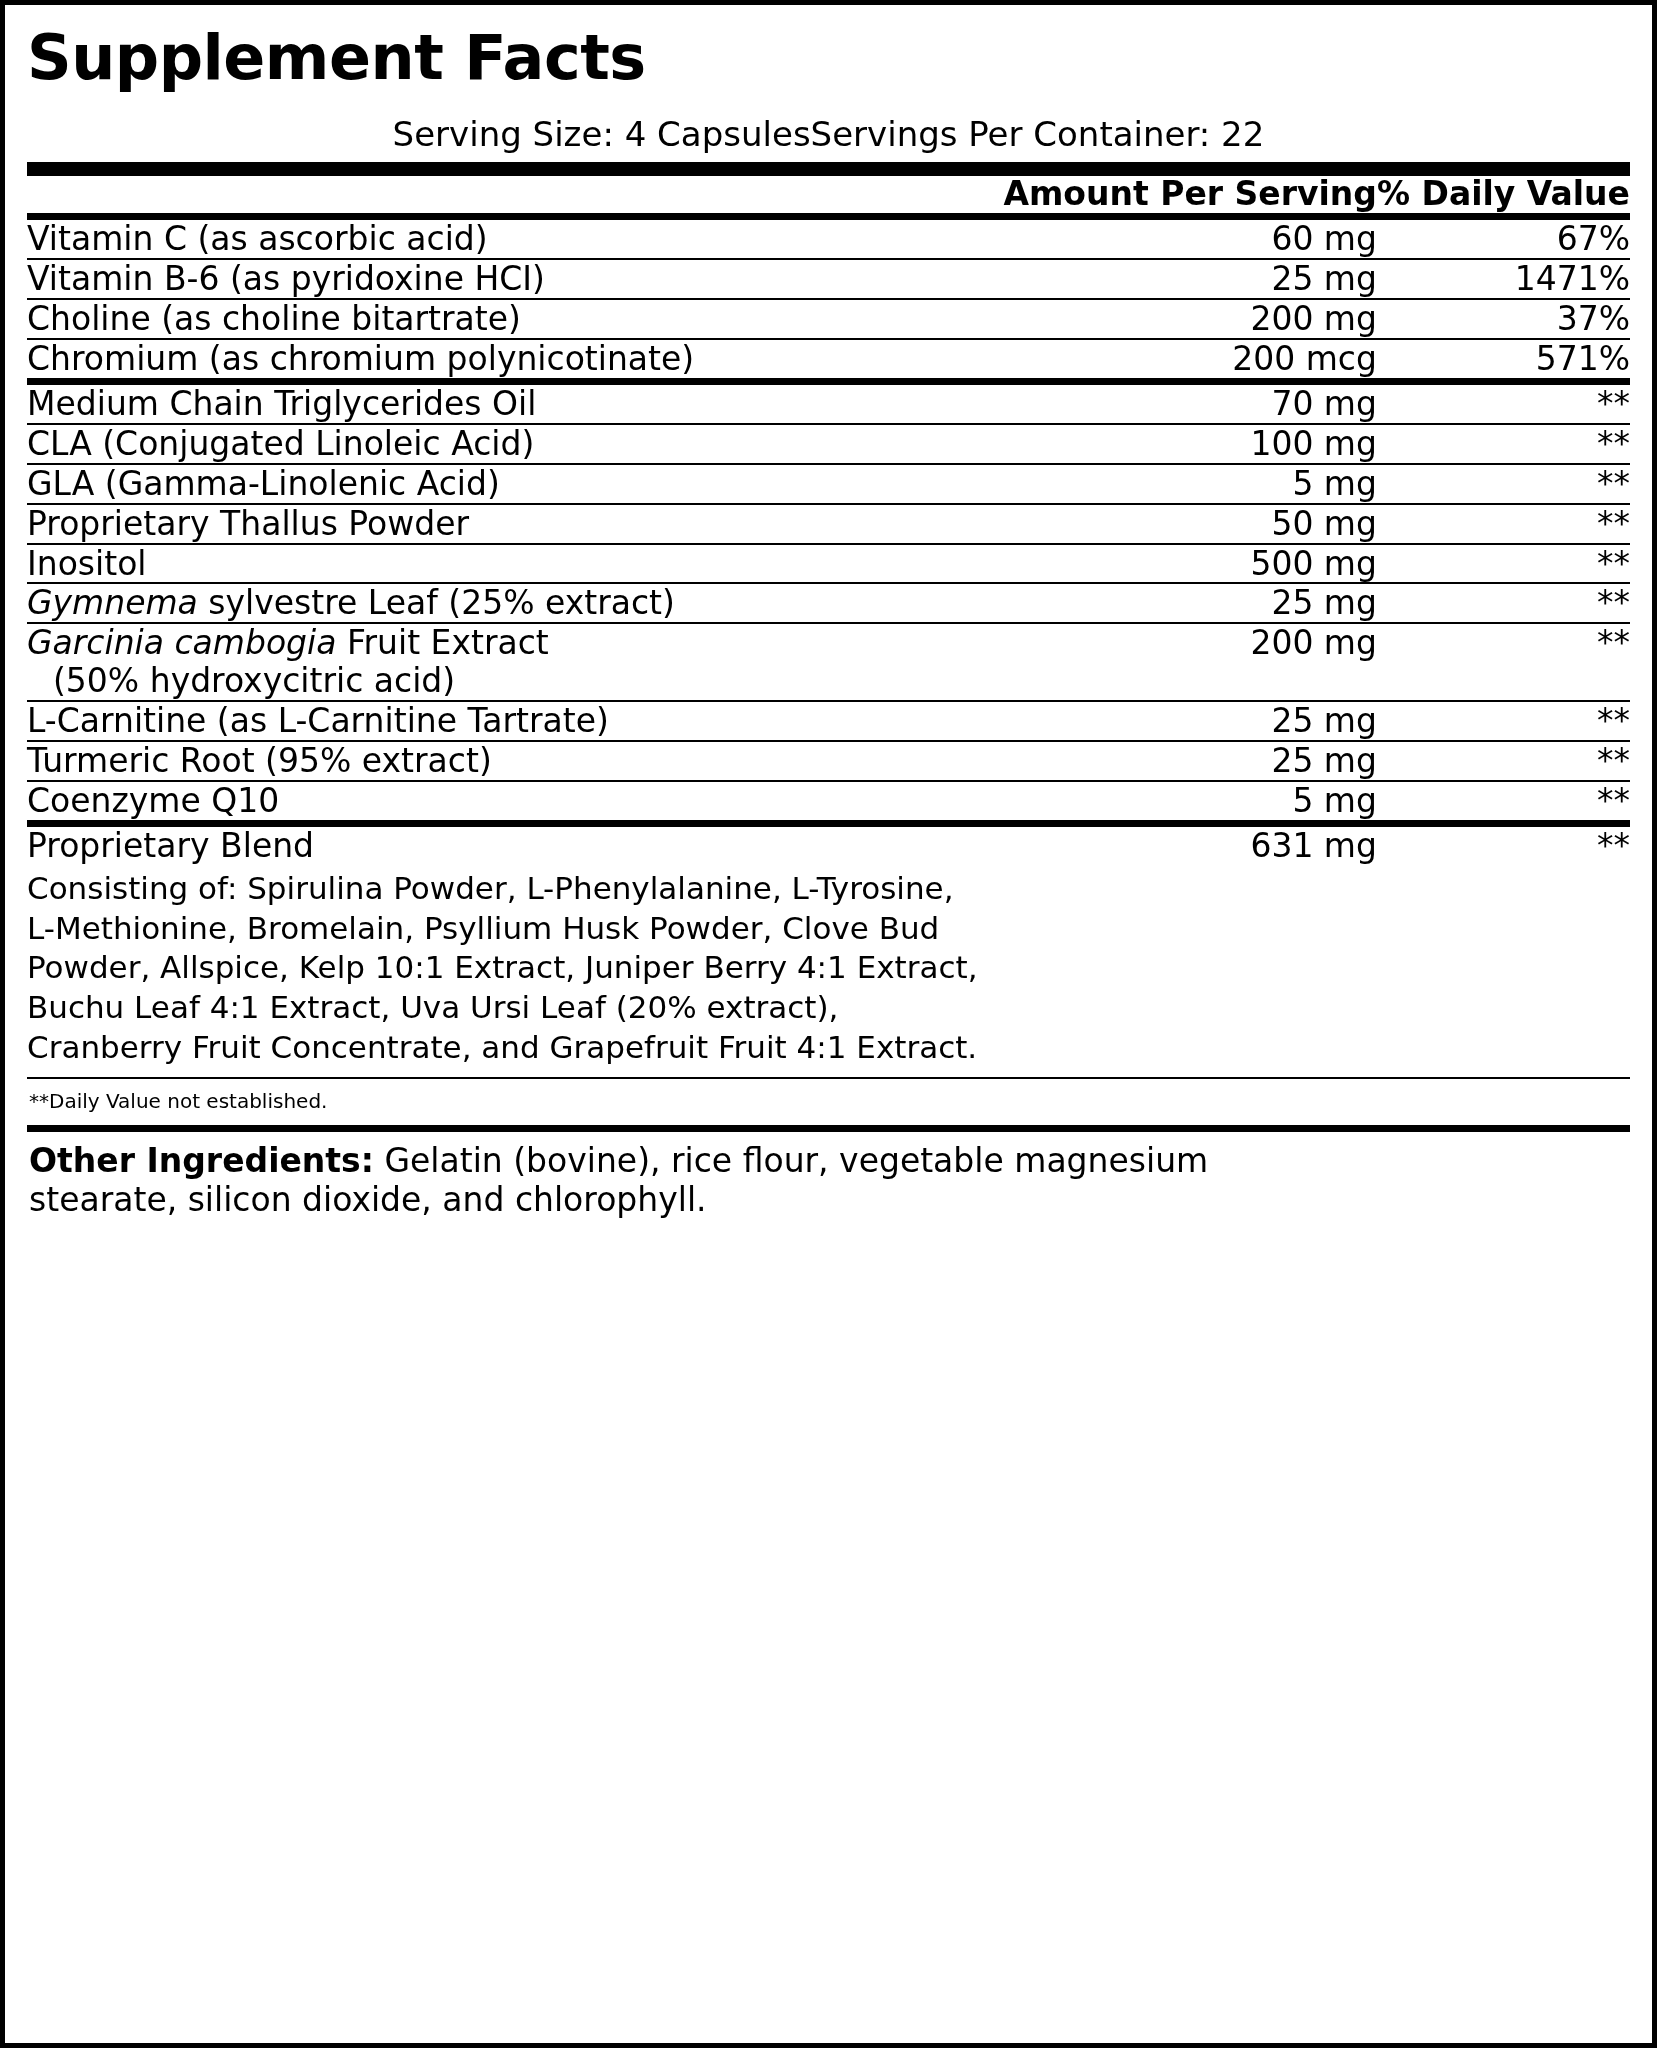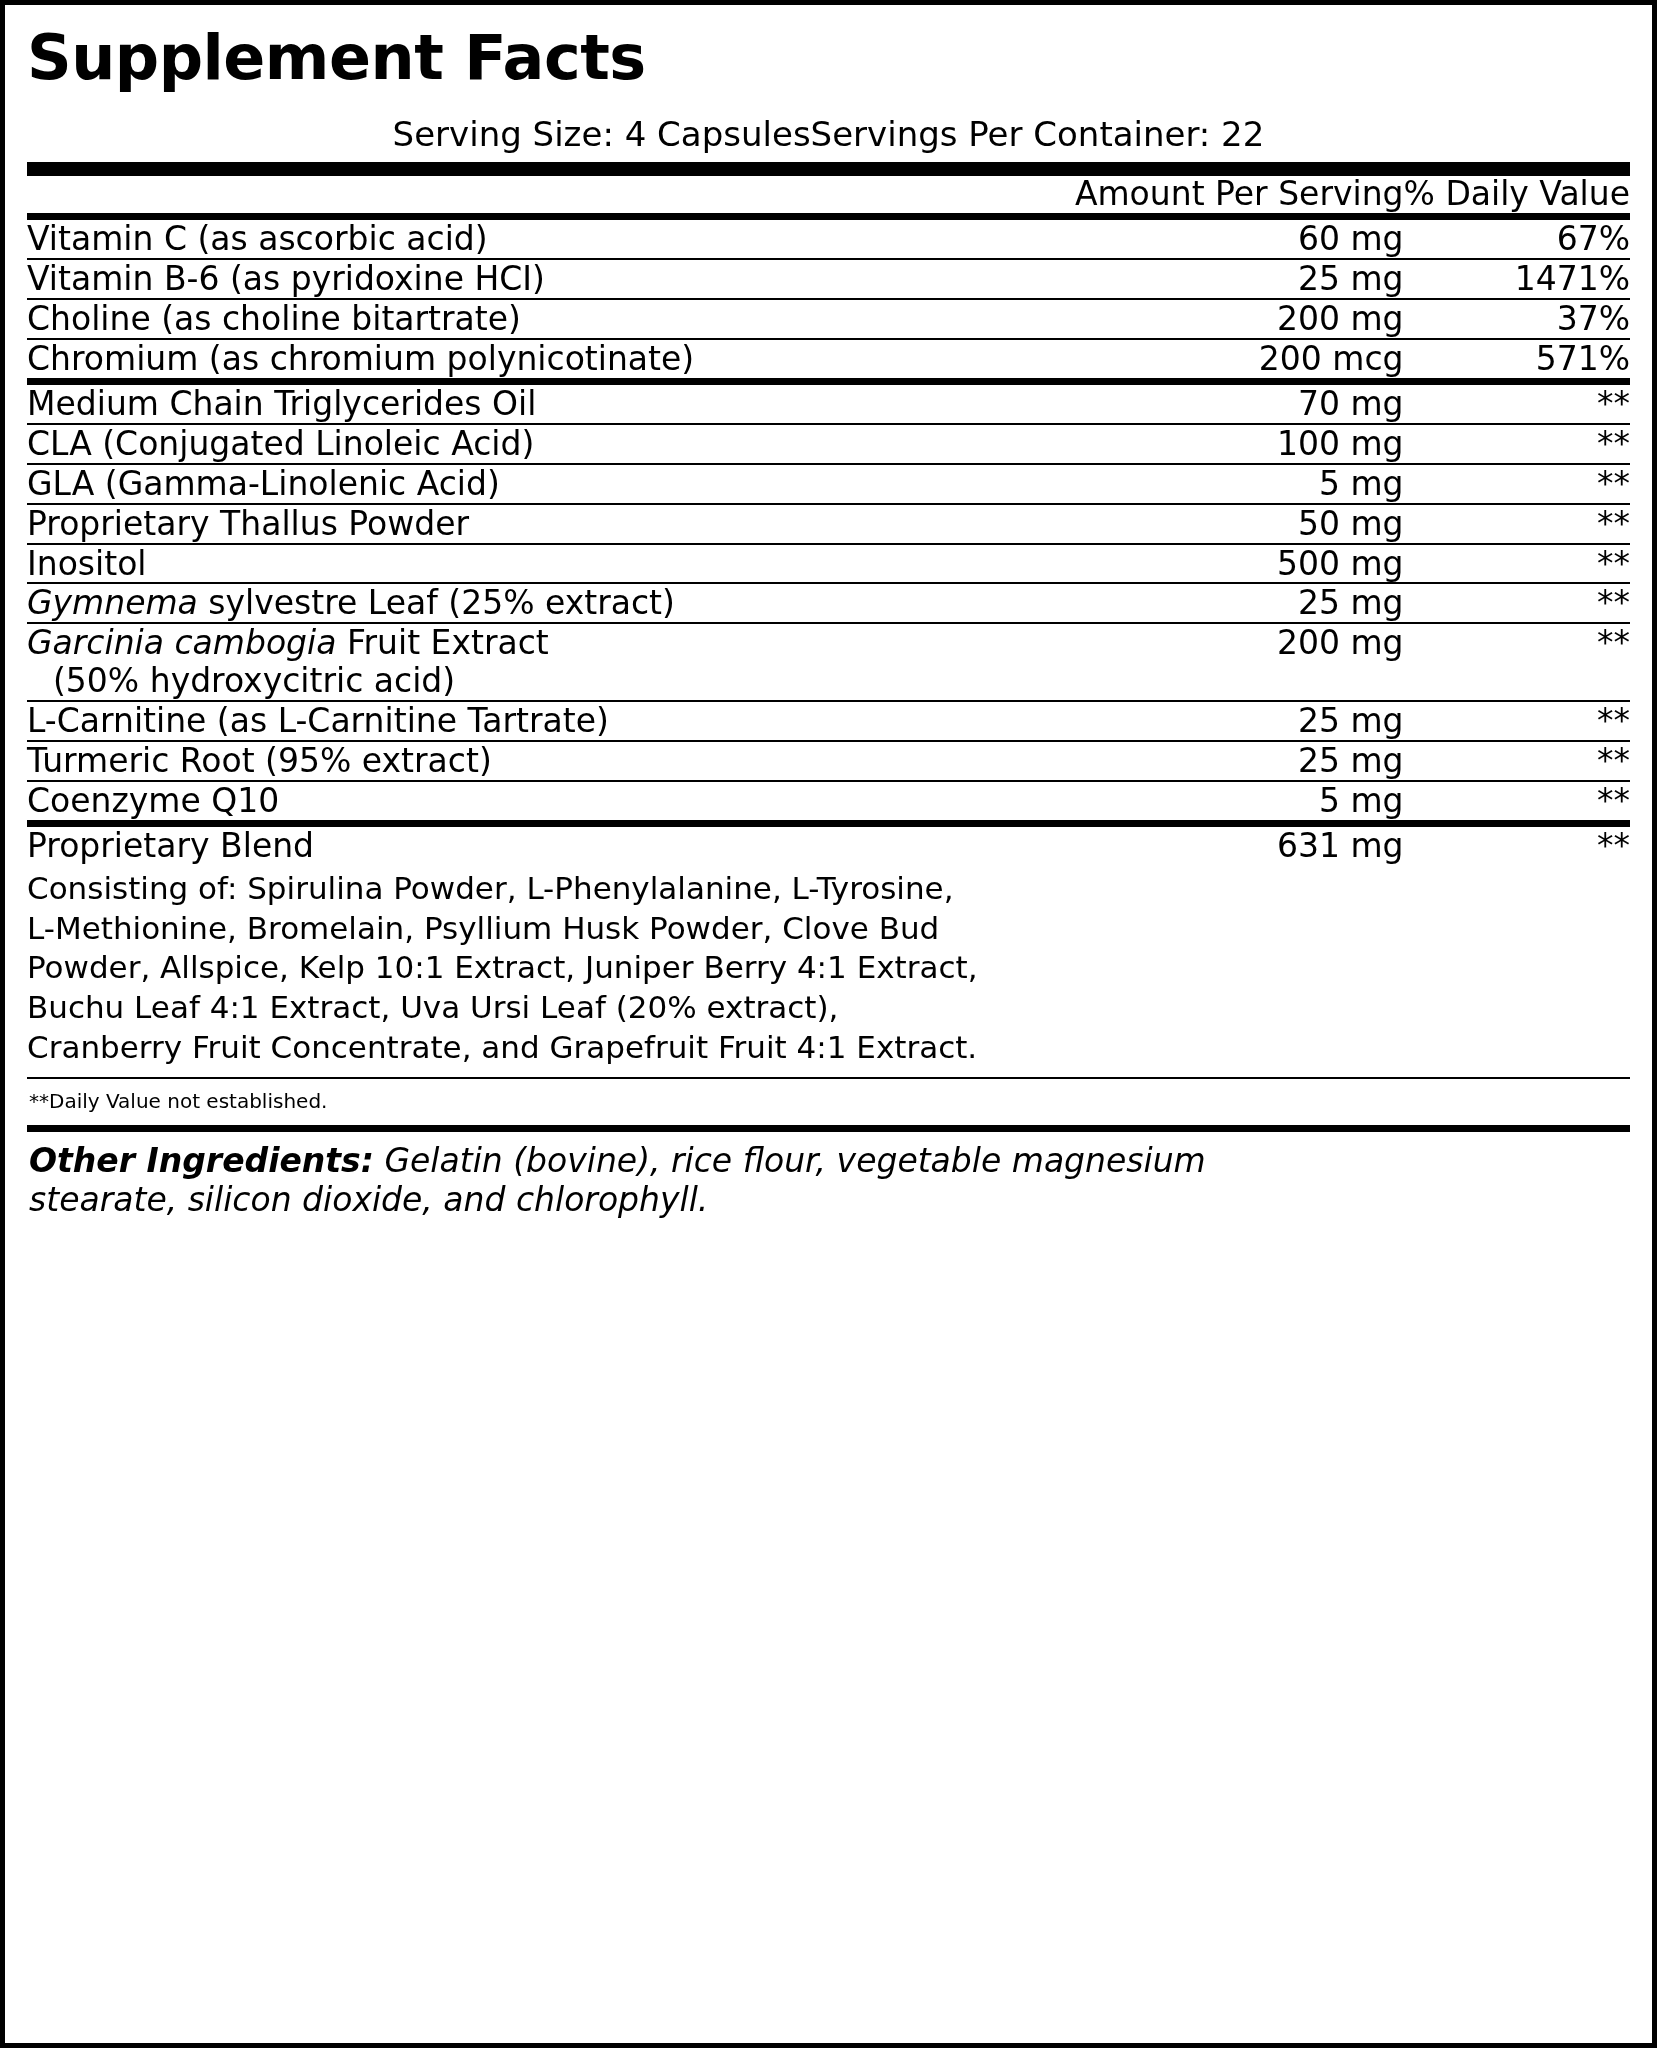--- a/index.html
+++ b/index.html
@@ -55,21 +55,21 @@
   }
   table.facts td, table.facts th {
     padding: 0;
     vertical-align: top;
   }
   .col-name { text-align: left; }
   .col-amt { text-align: right; width: 300px; white-space: nowrap; }
   .col-dv  { text-align: right; width: 190px; white-space: nowrap; margin-top: 33px; }
 
   .head-cell {
-    font-weight: normal;
+    font-weight: bold;
     font-size: 33px;
     line-height: 1.12;
     padding: 8px 0 10px 0;
     text-align: center;
   }
   .head-blank { width: auto; }
 
   .nutrient-row td {
     padding: 7px 0 7px 0;
     line-height: 1.15;
@@ -96,21 +96,20 @@
     padding: 4px 0 10px 0;
   }
   .footnote {
     font-size: 20px;
     padding: 10px 0 12px 2px;
   }
   .other-ing {
     font-size: 33px;
     line-height: 1.18;
     padding: 10px 2px 4px 2px;
-    font-style: italic;
   }
   .other-ing b { font-weight: bold; }
 </style>
 </head>
 <body>
 
 <div class="panel">
 
   <div class="title">Supplement Facts</div>
 

